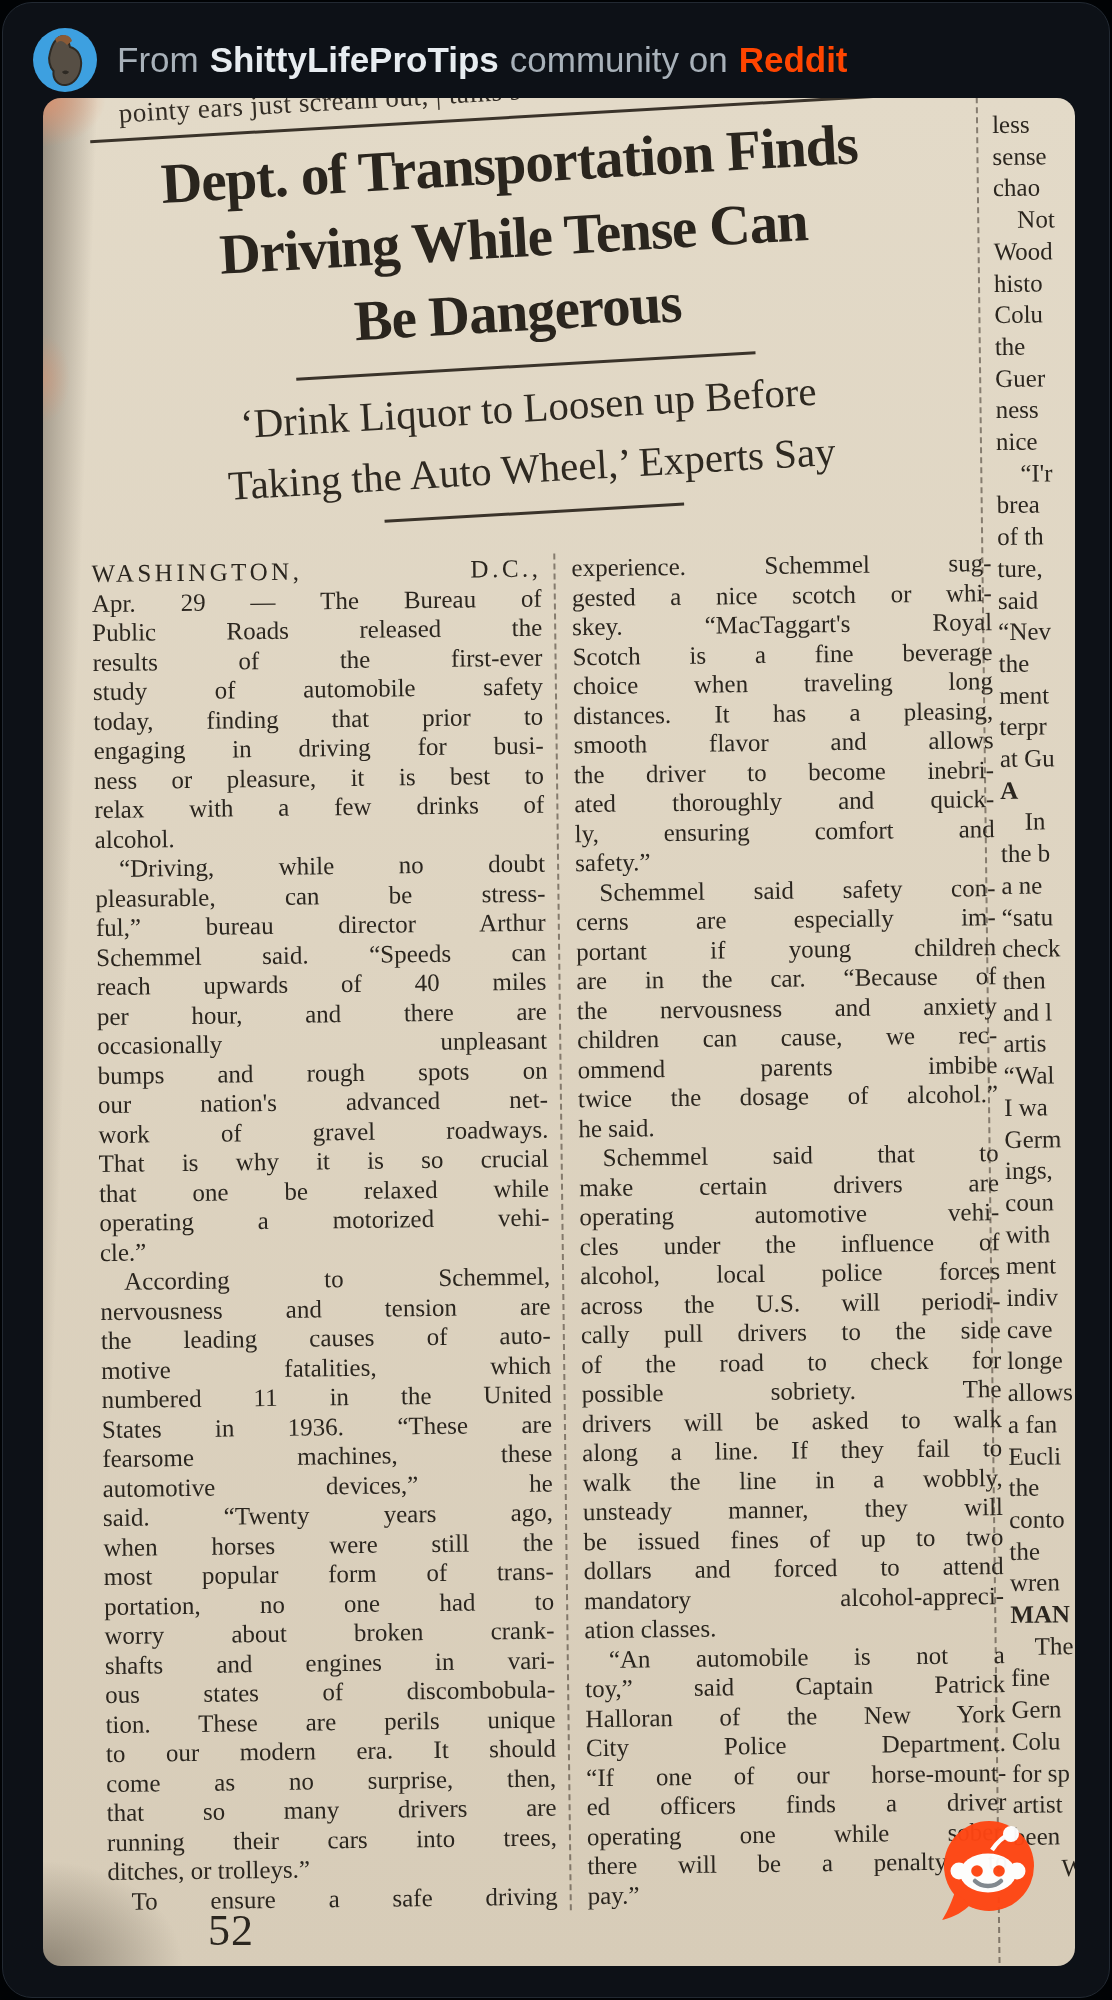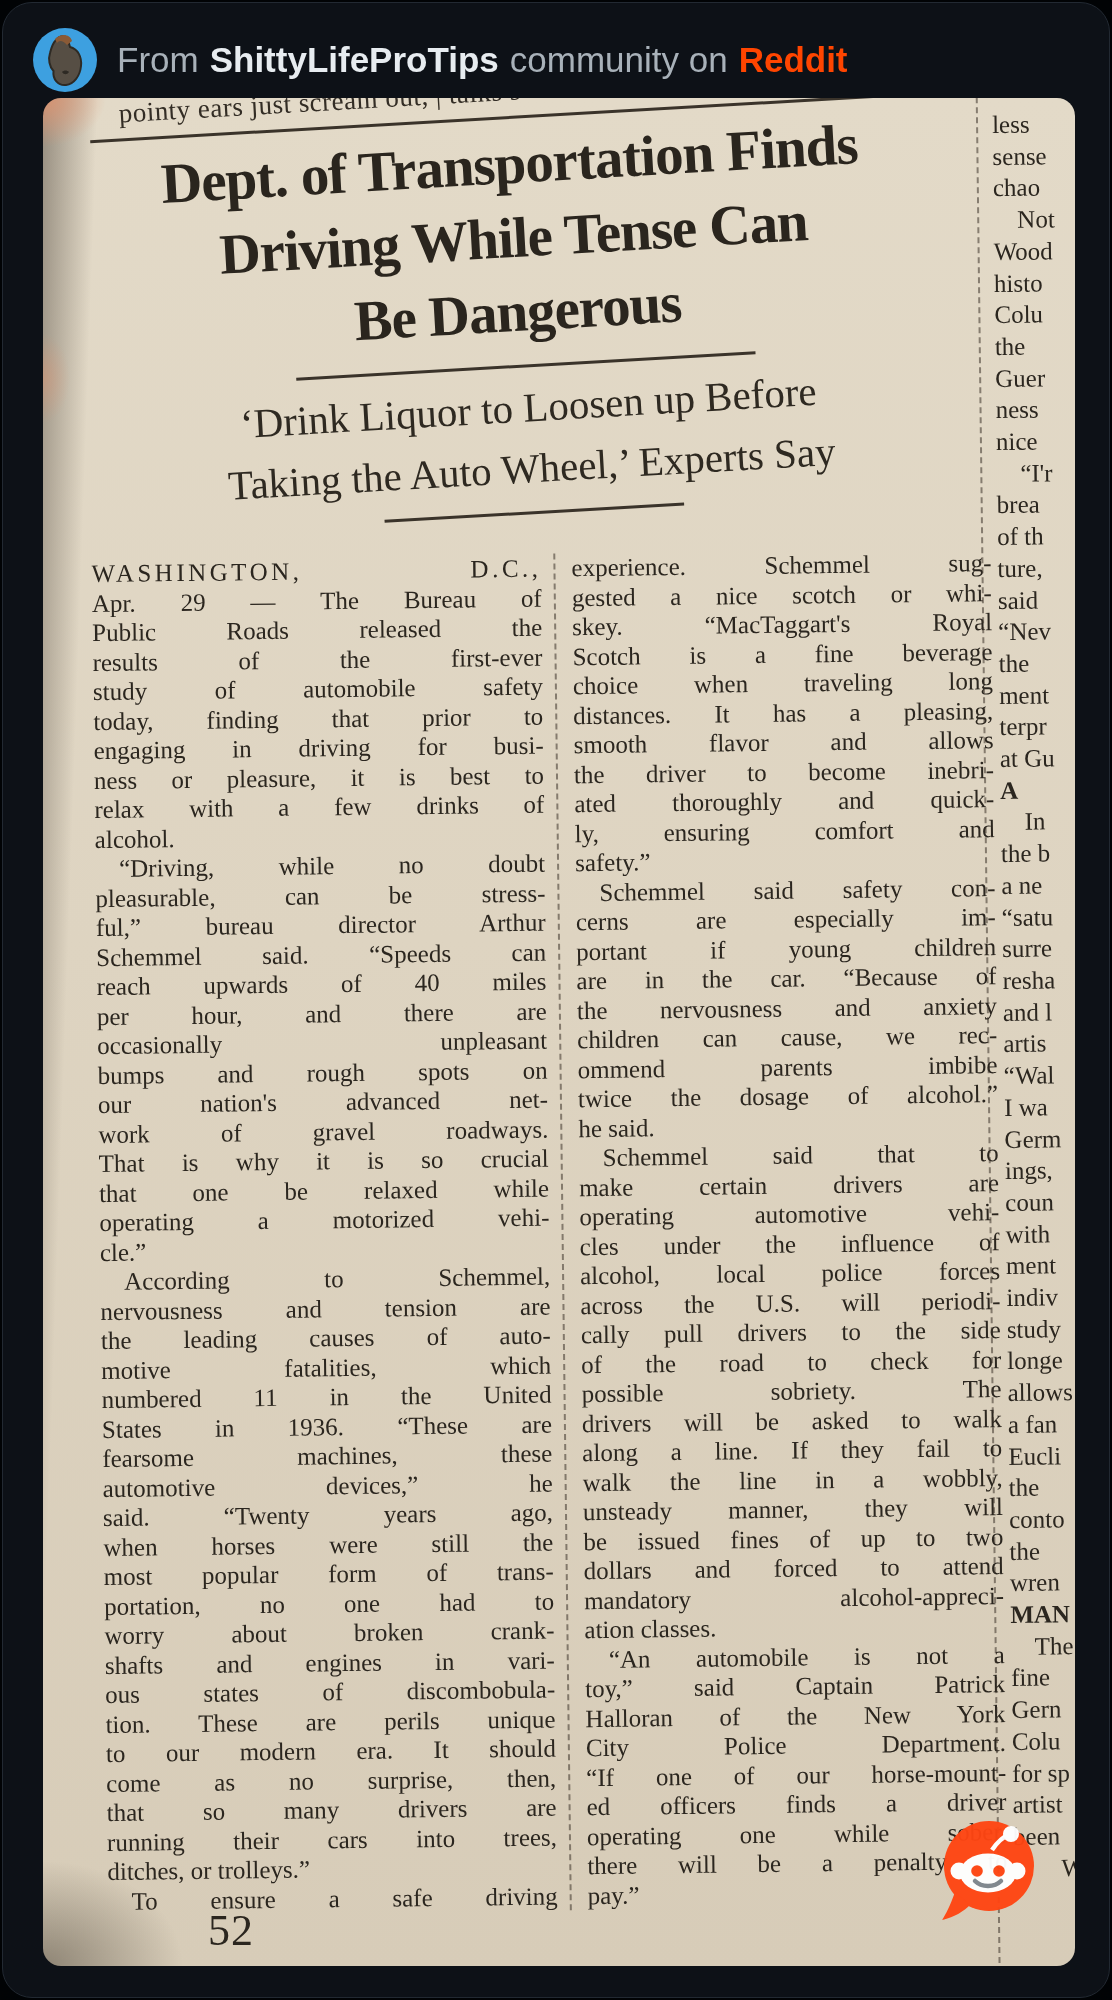--- a/index.html
+++ b/index.html
@@ -258,33 +258,33 @@
           <div class="line">“Nev</div>
           <div class="line">the</div>
           <div class="line">ment</div>
           <div class="line">terpr</div>
           <div class="line">at Gu</div>
           <div class="line bold right">A</div>
           <div class="line ind">In</div>
           <div class="line">the b</div>
           <div class="line">a ne</div>
           <div class="line">“satu</div>
-          <div class="line">surre</div>
-          <div class="line">resha</div>
+          <div class="line">check</div>
+          <div class="line">then</div>
           <div class="line">and l</div>
           <div class="line">artis</div>
           <div class="line">“Wal</div>
           <div class="line">I wa</div>
           <div class="line">Germ</div>
           <div class="line">ings,</div>
           <div class="line">coun</div>
           <div class="line">with</div>
           <div class="line">ment</div>
           <div class="line">indiv</div>
-          <div class="line">study</div>
+          <div class="line">cave</div>
           <div class="line">longe</div>
           <div class="line">allows</div>
           <div class="line">a fan</div>
           <div class="line">Eucli</div>
           <div class="line">the</div>
           <div class="line">conto</div>
           <div class="line">the</div>
           <div class="line">wren</div>
           <div class="line bold">MAN</div>
           <div class="line ind">The</div>

